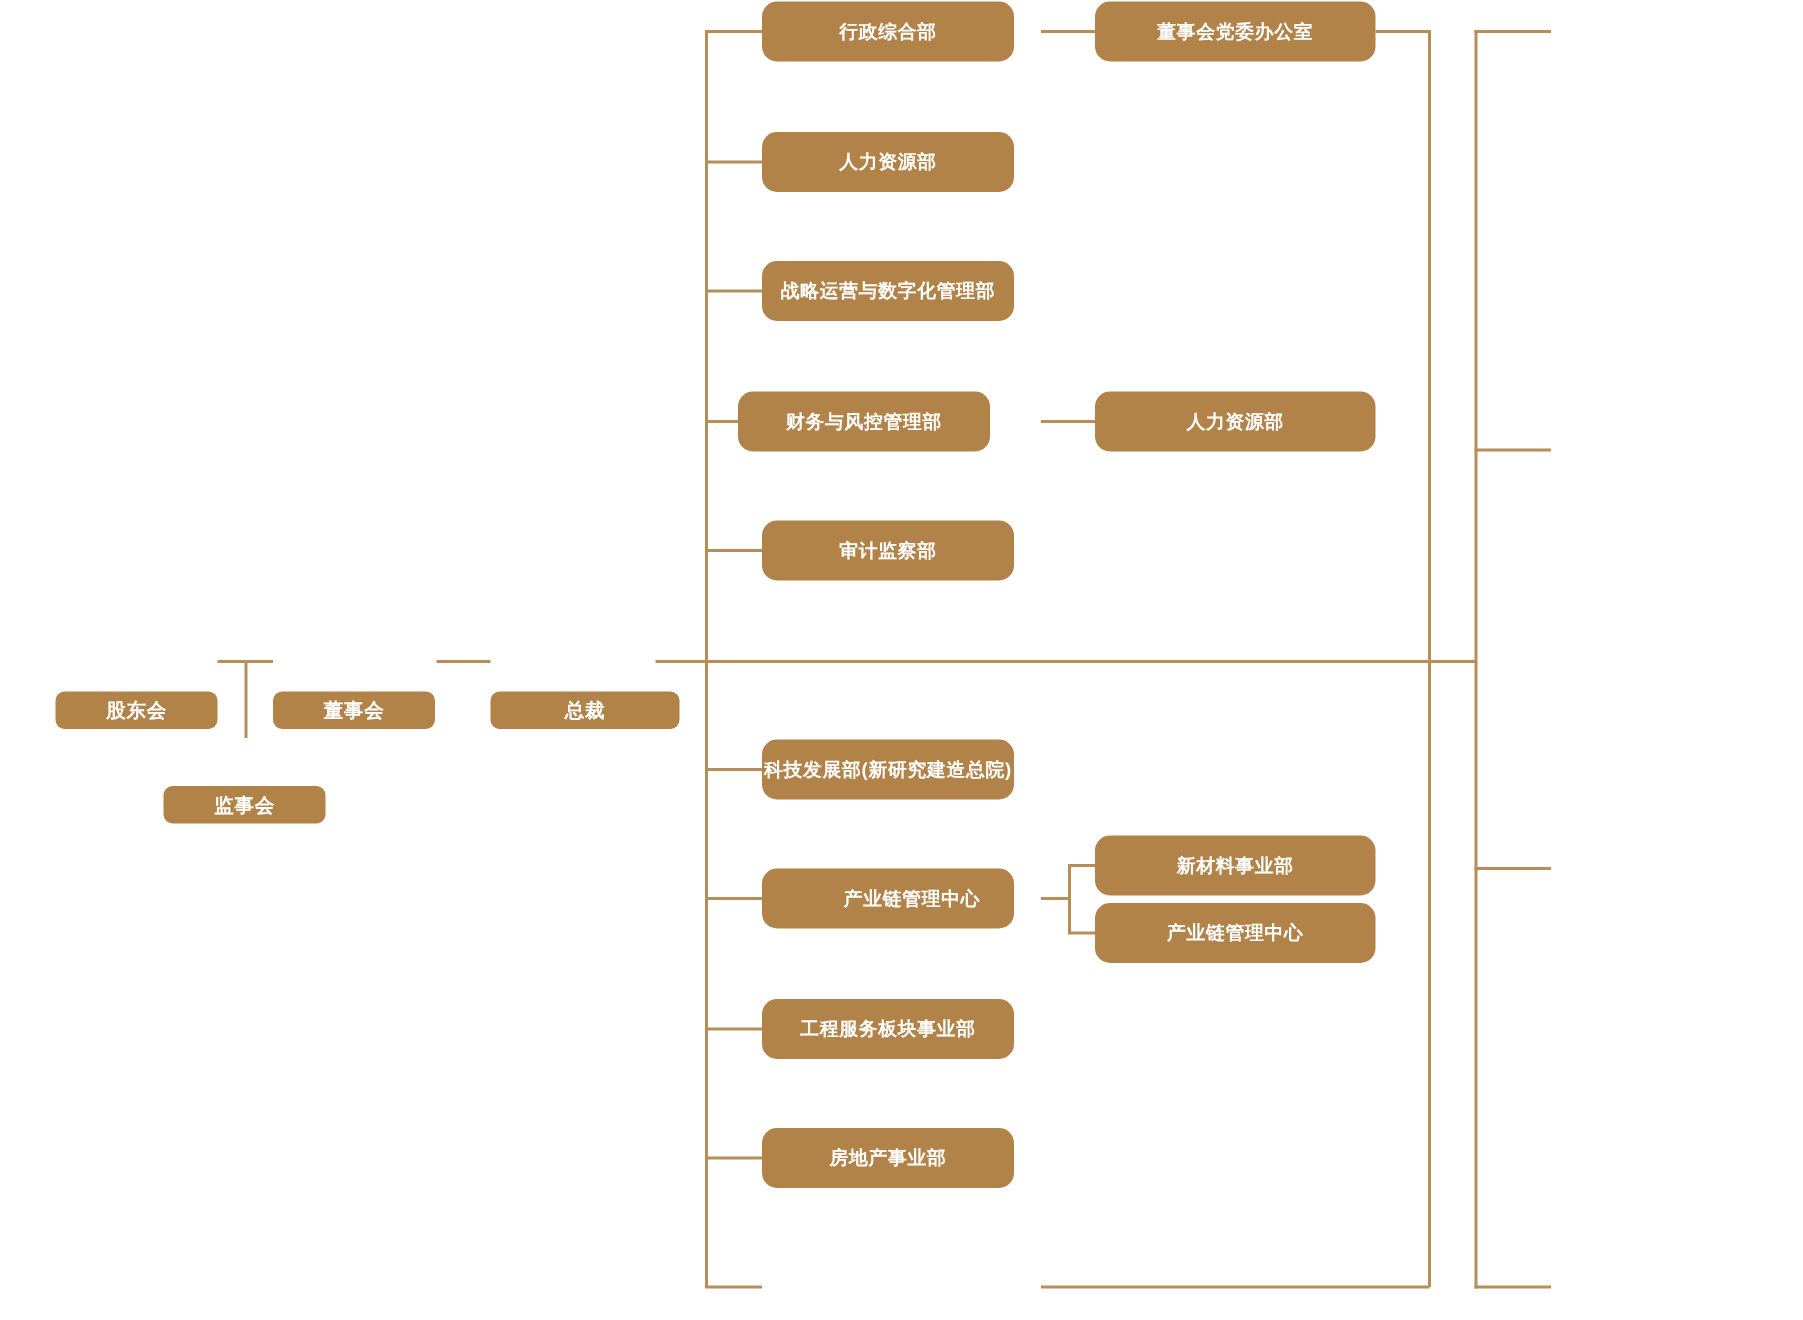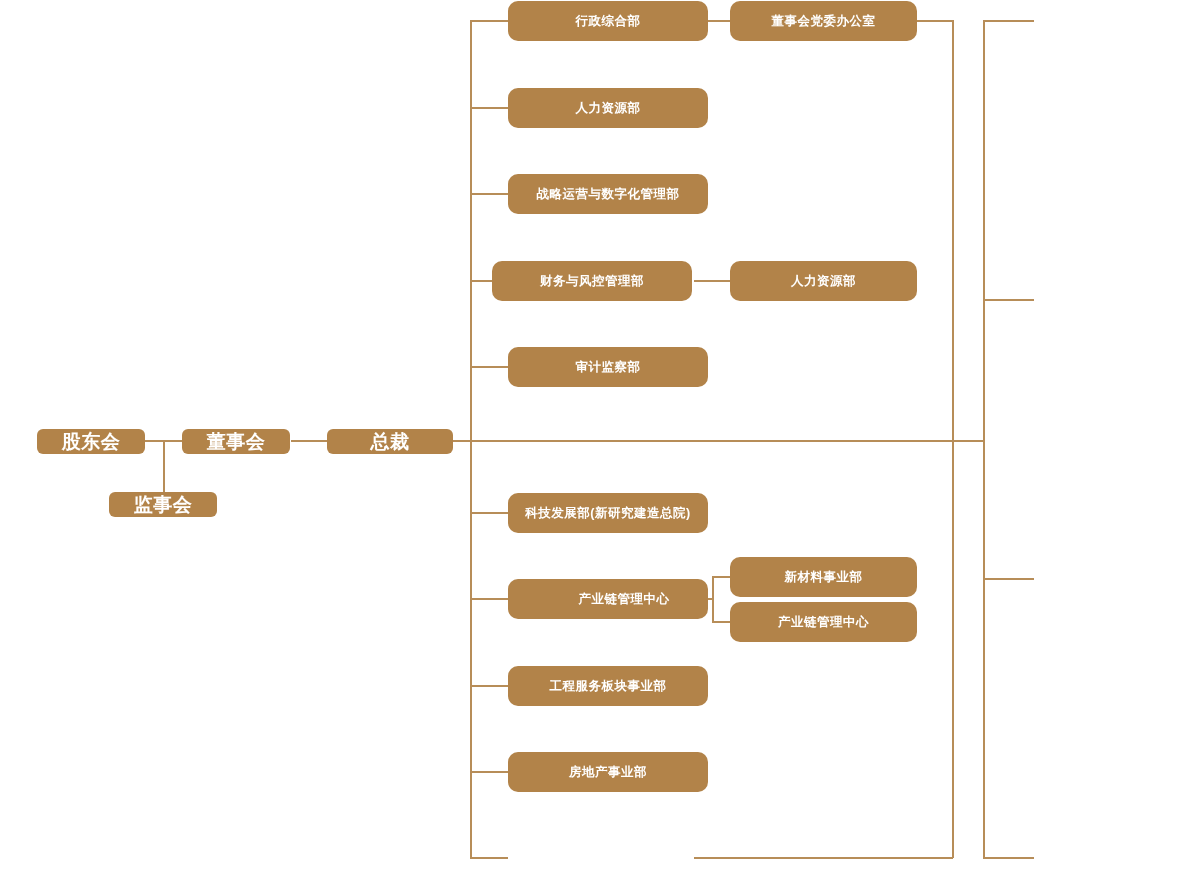--- a/index.html
+++ b/index.html
@@ -9,23 +9,23 @@
     position:absolute;
     background:#b28349;
     color:#ffffff;
     border-radius:10px;
     display:flex;align-items:center;justify-content:center;
     font-weight:bold;
     text-align:center;
     box-sizing:border-box;
     letter-spacing:0.5px;
   }
-  .dept{width:200px;height:40px;font-size:12.5px;}
+  .dept{width:168px;height:40px;font-size:12.5px;}
   .sub{width:187px;height:40px;font-size:12.5px;}
-  .small{width:108px;height:25px;font-size:19px;border-radius:6px;}
+  .small{width:108px;height:25px;font-size:13px;border-radius:6px;margin-top:32px;}
   .hline{position:absolute;height:1.5px;background:#b78d58;}
   .vline{position:absolute;width:1.5px;background:#b78d58;}
 </style>
 </head>
 <body>
 
 <div id="canvas">
 
   <div class="hline" style="left:145px;top:440px;width:37px;"></div>
   <div class="vline" style="left:163px;top:441px;height:51px;"></div>

